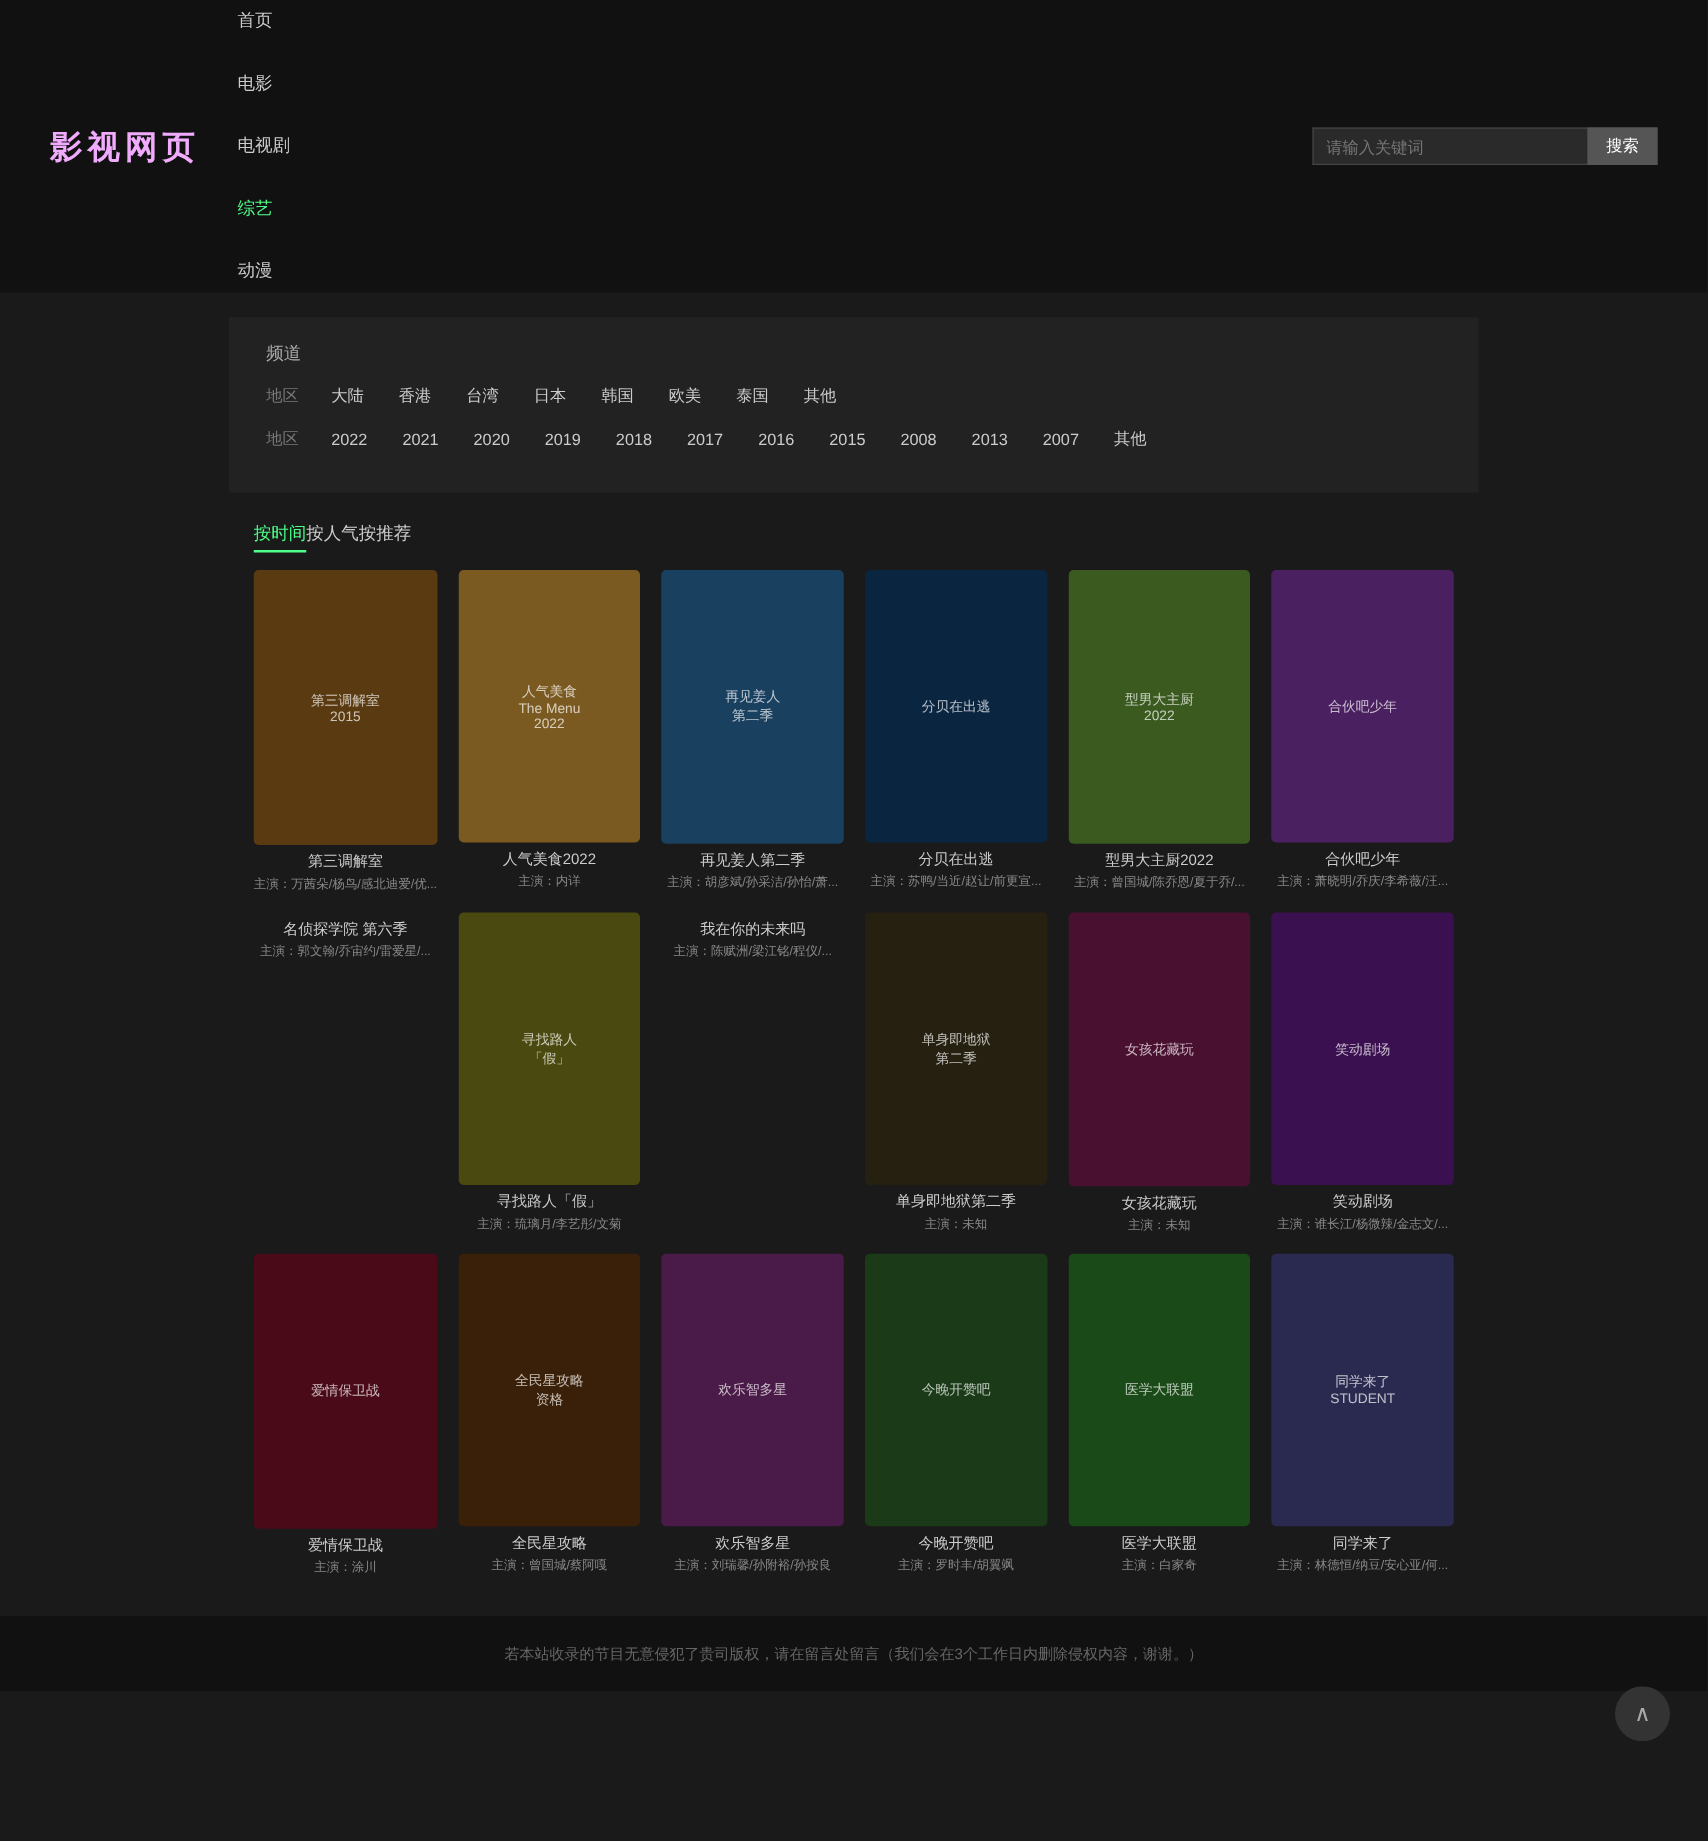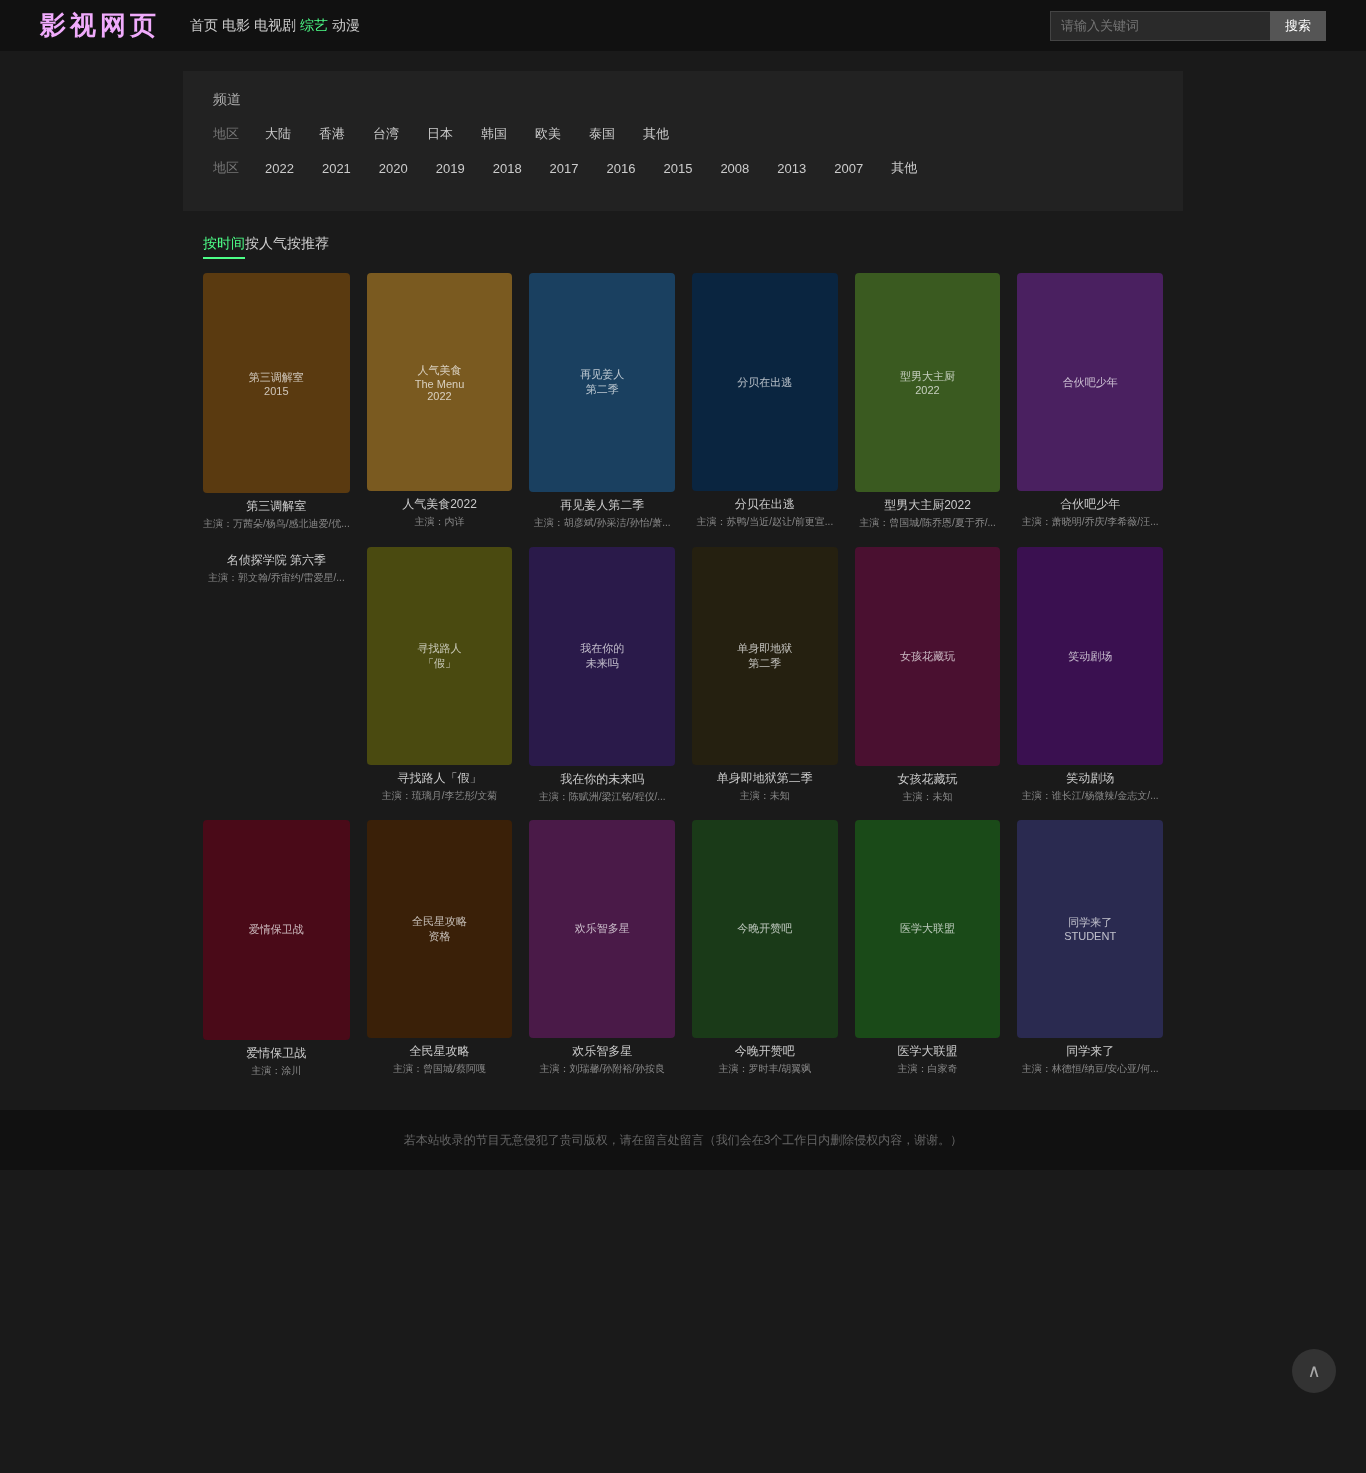--- a/index.html
+++ b/index.html
@@ -1,21 +1,21 @@
 <!DOCTYPE html>
 <html><head>
   <meta charset="utf-8">
   <style>
     * { margin: 0; padding: 0; box-sizing: border-box; }
     body { background: #1a1a1a; color: #ccc; font-family: "Microsoft YaHei", Arial, sans-serif; font-size: 13px; min-width: 1366px; }
 
     
     .header { background: #111; padding: 8px 40px; display: flex; align-items: center; gap: 30px; }
     .logo { color: #f0abfc; font-size: 26px; font-weight: bold; letter-spacing: 4px; white-space: nowrap; }
-    .nav { display: flex; gap: 4px; }
+    .nav { display: flex; gap: 32px; flex-direction: column; }
     .nav-item { color: #ccc; cursor: pointer; font-size: 14px; }
     .nav-item.active { color: #4dff88; }
     .search-box { margin-left: auto; display: flex; gap: 0; }
     .search-input { width: 220px; padding: 5px 10px; background: #2a2a2a; border: 1px solid #444; color: #ccc; font-size: 13px; border-right: none; }
     .search-btn { padding: 5px 14px; background: #555; border: 1px solid #555; color: #fff; cursor: pointer; font-size: 13px; }
 
     
     .filter-section { background: #222; margin: 20px auto; max-width: 1000px; padding: 20px 30px; }
     .filter-title { color: #aaa; margin-bottom: 14px; font-size: 14px; }
     .filter-row { display: flex; gap: 16px; margin-bottom: 12px; flex-wrap: wrap; align-items: center; }
@@ -154,24 +154,20 @@
       </div>
       <div class="card">
         <div class="card-img" style="background: rgb(74, 74, 16);">
           <div class="card-img-inner" style="white-space: pre-line;">寻找路人
 「假」</div>
         </div>
         <div class="card-title">寻找路人「假」</div>
         <div class="card-cast">主演：琉璃月/李艺彤/文菊</div>
       </div>
       <div class="card">
-        <div class="card-img" style="background: rgb(42, 26, 74);">
-          <div class="card-img-inner" style="white-space: pre-line;">我在你的
-未来吗</div>
-        </div>
         <div class="card-title">我在你的未来吗</div>
         <div class="card-cast">主演：陈赋洲/梁江铭/程仪/...</div>
       </div>
       <div class="card">
         <div class="card-img" style="background: rgb(37, 32, 16);">
           <div class="card-img-inner" style="white-space: pre-line;">单身即地狱
 第二季</div>
         </div>
         <div class="card-title">单身即地狱第二季</div>
         <div class="card-cast">主演：未知</div>

